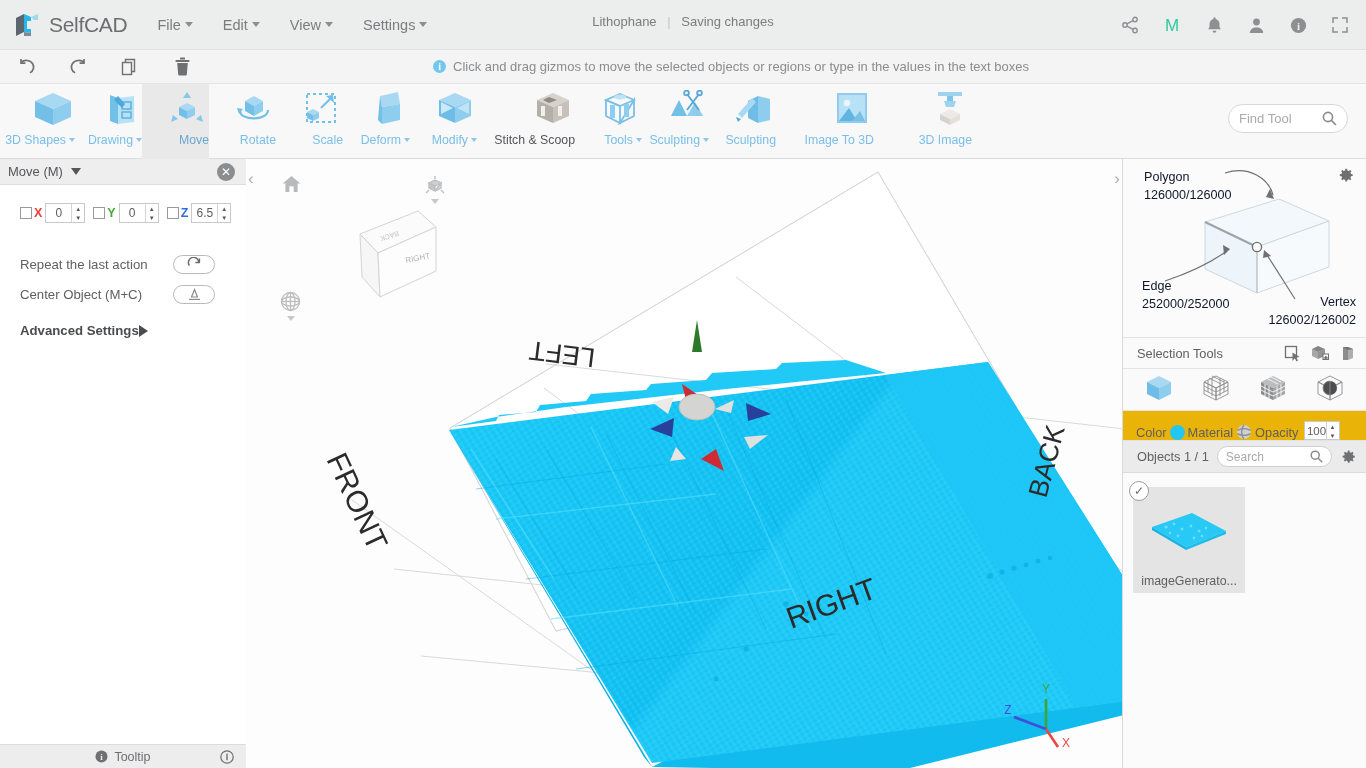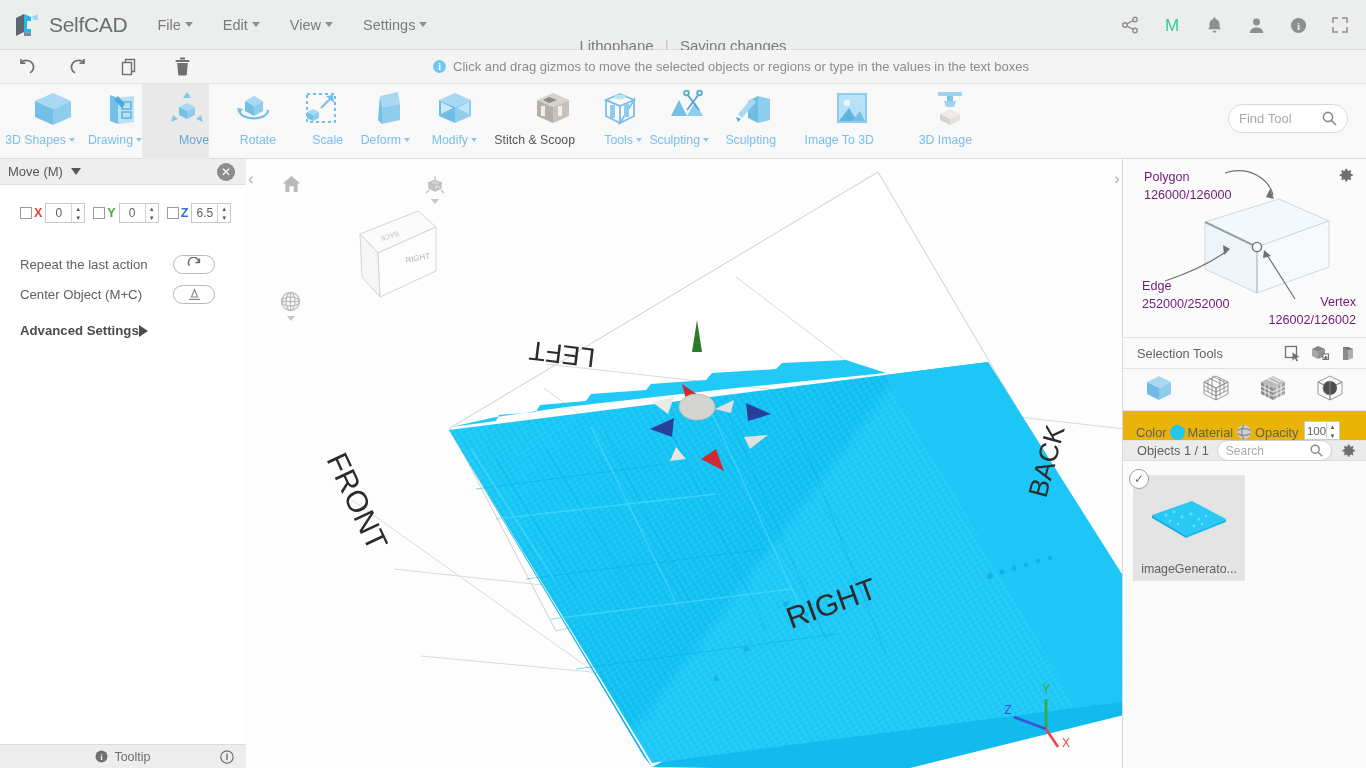--- a/index.html
+++ b/index.html
@@ -24,21 +24,21 @@
   .topmenu {
     font-size:14.5px; color:#7b7c7e; margin-left:30px; cursor:pointer;
     display:flex; align-items:center; gap:4px;
   }
   .caret-d {
     width:0;height:0;border-left:4px solid transparent;border-right:4px solid transparent;
     border-top:5px solid #8d8e90; display:inline-block;
   }
   #doc-title {
     position:absolute; left:0; right:0; top:14px; text-align:center;
-    font-size:15px; color:#7b7c7e; pointer-events:none;margin-top:23px;
+    font-size:13px; color:#7b7c7e; pointer-events:none;
   }
   #doc-title .sep { color:#c3c4c6; margin:0 7px; font-weight:300; }
   #top-icons {
     position:absolute; right:16px; top:0; height:50px;
     display:flex; align-items:center; gap:22px;
   }
   .ticon { cursor:pointer; display:flex; align-items:center; justify-content:center;
            width:20px; height:20px; color:#8e8f91; }
 
   
@@ -176,21 +176,21 @@
     border-top:5px solid #c6c7c9; position:absolute;
   }
 
   
   #rightpanel {
     position:absolute; left:1122px; top:159px; width:244px; height:609px;
     background:#fbfbfb; border-left:1px solid #d9d9d9;
   }
   #countsbox { position:relative; height:178px; }
   #gear-top { position:absolute; right:12px; top:8px; cursor:pointer; }
-  .cntlbl { position:absolute; font-size:12.6px; color:#701a75; line-height:1.45; }
+  .cntlbl { position:absolute; font-size:12.6px; color:#0f172a; line-height:1.45; }
   #cnt-poly { left:21px; top:9px; }
   #cnt-edge { left:19px; top:118px; }
   #cnt-vert { right:10px; top:134px; text-align:right; }
   #seltools {
     height:32px; border-top:1px solid #e3e3e3; border-bottom:1px solid #e3e3e3;
     display:flex; align-items:center; padding:0 10px 0 14px; gap:10px;
     background:#fafafa;
   }
   #seltools .t { font-size:12.8px; color:#5f6062; flex:1; }
   .stic { cursor:pointer; color:#6f7072; display:flex; }
@@ -205,21 +205,21 @@
   }
   #colorrow .t { font-size:12.8px; color:#5f6062; }
   #swatch { width:15px;height:15px;border-radius:50%;background:#22c6f2; cursor:pointer; }
   #opbox {
     width:36px;height:19px;border:1px solid #c9c9c9;background:#fff;
     display:flex;align-items:center;position:relative; margin-left:2px;
   }
   #opbox input { border:none;outline:none;width:24px;font-size:11.5px;color:#5d5e60;
     text-align:center;font-family:"Liberation Sans",sans-serif; background:transparent; }
   #objhead {
-    height:20px; background:#ebebeb; border-bottom:1px solid #dcdcdc;
+    height:32px; background:#ebebeb; border-bottom:1px solid #dcdcdc;
     display:flex; align-items:center; padding:0 10px 0 14px; gap:8px;
   }
   #objhead .t { font-size:12.8px; color:#5f6062; }
   #objsearch {
     flex:1; height:21px; border:1px solid #cfcfcf; border-radius:11px;
     background:#fff; display:flex; align-items:center; padding:0 8px; gap:4px; cursor:text;
   }
   #objsearch span { font-size:12px; color:#a9aaac; flex:1; }
   #objlist { padding:14px 0 0 10px; }
   #objcard { width:112px; position:relative; }

